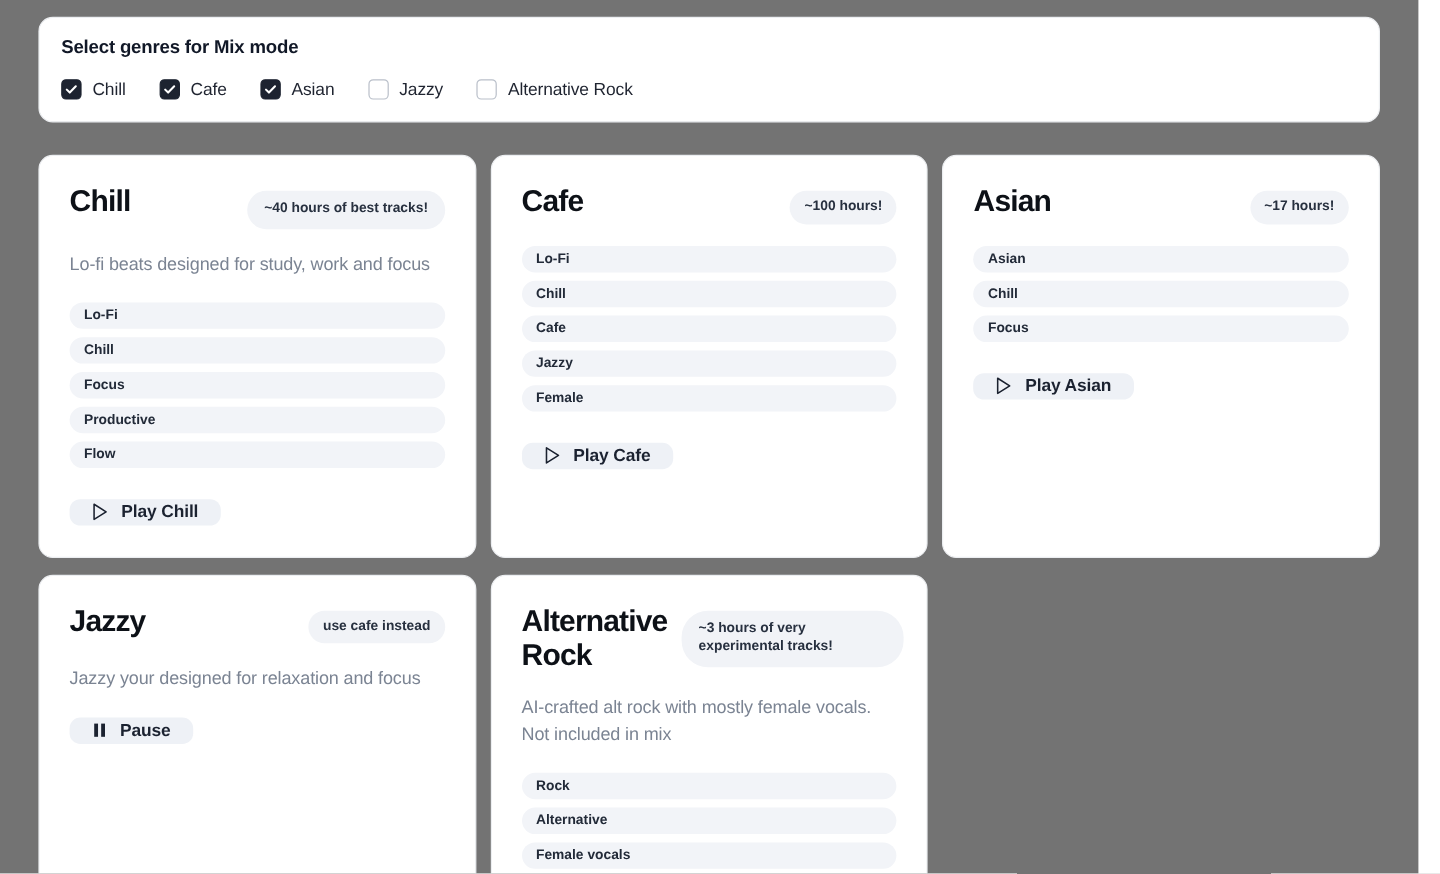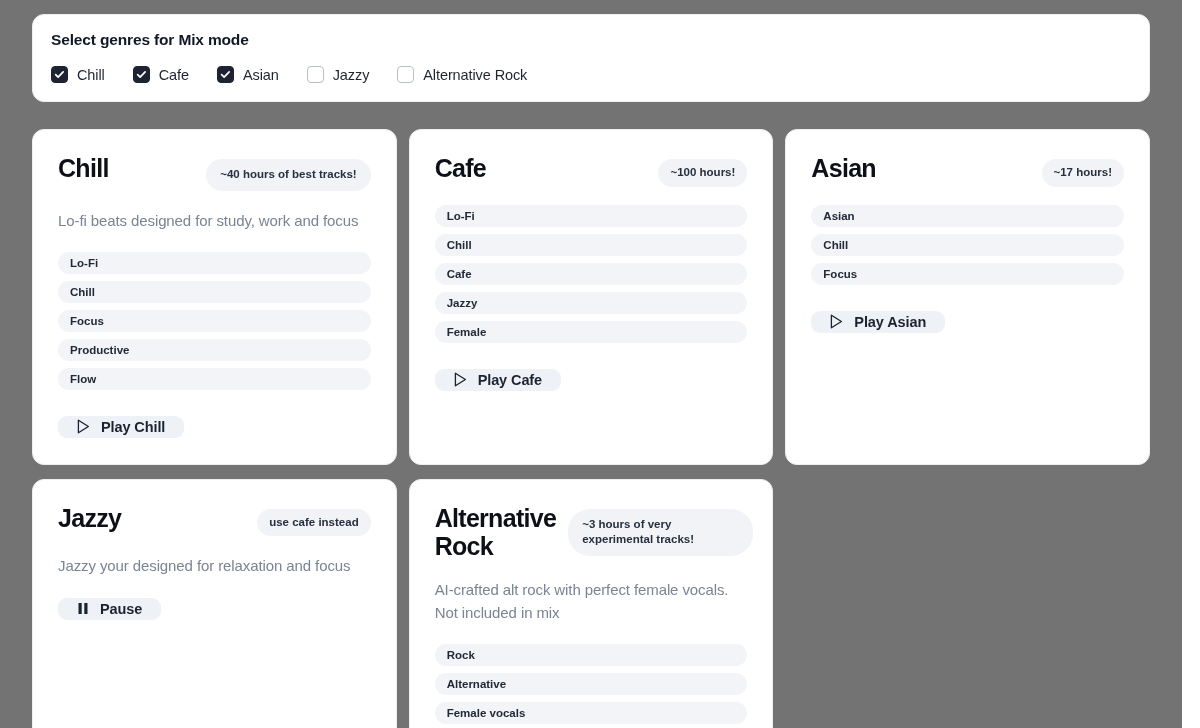--- a/index.html
+++ b/index.html
@@ -289,21 +289,21 @@
             </svg>
           </span>
           <span>Pause</span>
         </button>
       </div>
       <div class="card">
         <div class="card-head">
           <h2 class="card-title">Alternative Rock</h2>
           <span class="card-badge wrap">~3 hours of very experimental tracks!</span>
         </div>
-        <p class="card-desc">AI-crafted alt rock with perfect female vocals. Not included in mix</p>
+        <p class="card-desc">AI-crafted alt rock with mostly female vocals. Not included in mix</p>
         <div class="tag-row">
           <span class="tag">Rock</span>
           <span class="tag">Alternative</span>
           <span class="tag">Female vocals</span>
           <span class="tag">Dirty</span>
         </div>
       </div>
     </div>
 
 </div>

